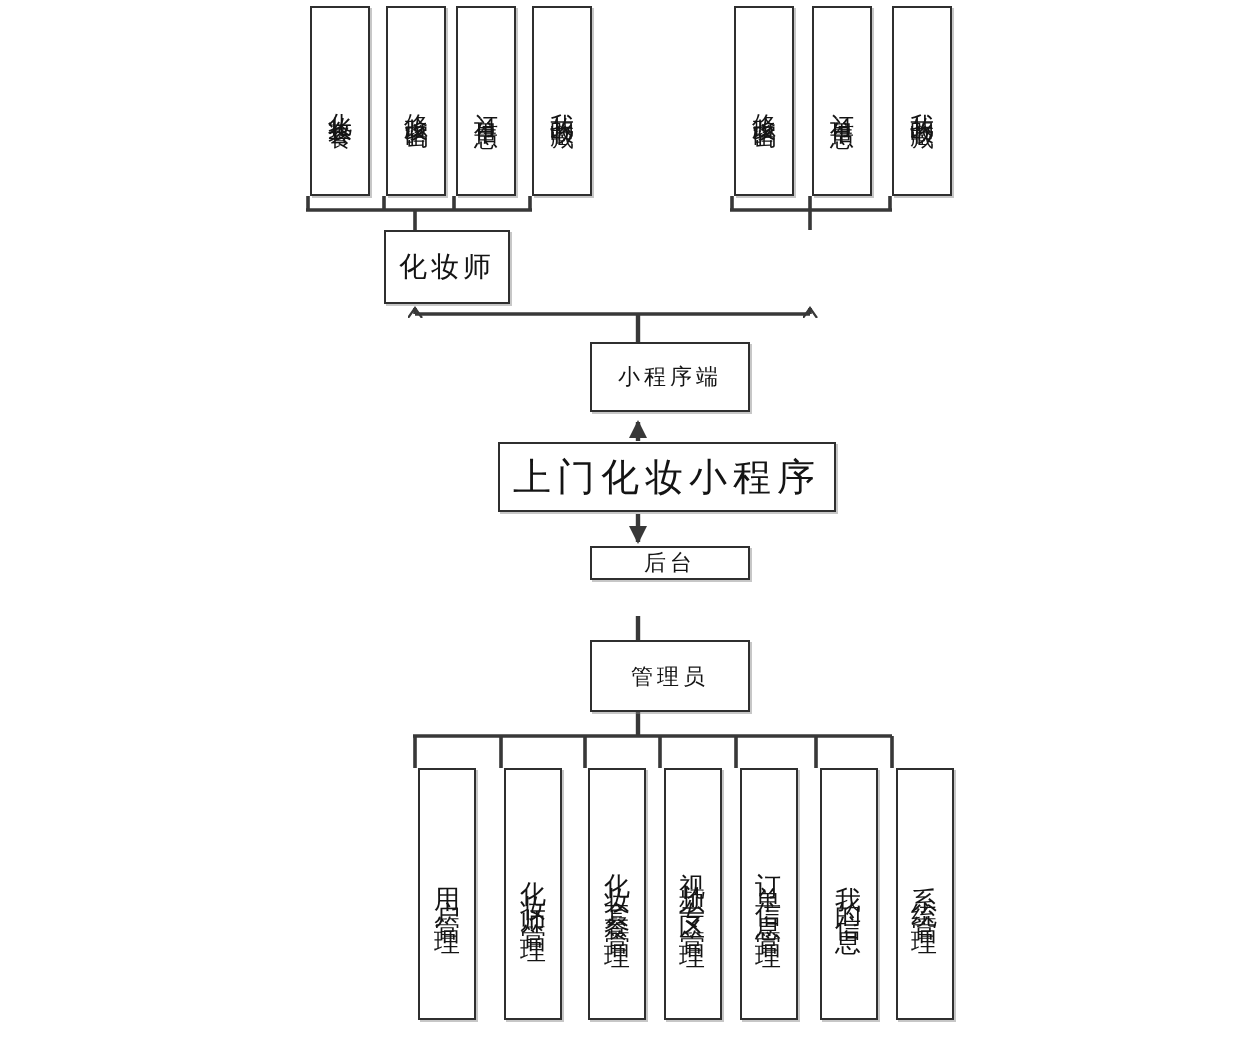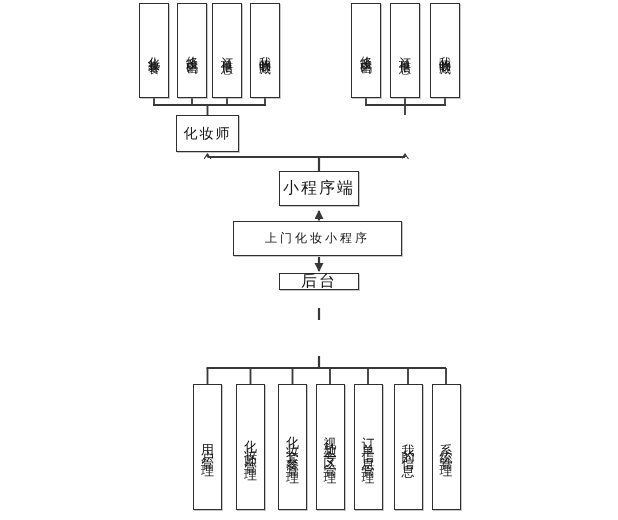--- a/index.html
+++ b/index.html
@@ -26,30 +26,31 @@
   #tri path{fill:var(--line);stroke:none;}
   #chevron path{fill:none;stroke:var(--line);stroke-width:1.1;}
   .box{
     position:absolute;
     background:var(--box-fill);
     border:1.5px solid var(--box-border);
     box-sizing:border-box;
     display:flex;align-items:center;justify-content:center;
     box-shadow:1px 1px 0 rgba(130,130,130,.45);
     white-space:nowrap;
+    margin-left:16px;
   }
   .vbox{
     writing-mode:vertical-rl;
     text-orientation:upright;
   }
   .vbox.sm{font-size:12px;letter-spacing:2px;line-height:1;}
   .vbox.lg{font-size:13px;letter-spacing:7px;line-height:1;}
-  .hbox{font-size:16px;letter-spacing:2px;}
+  .hbox{font-size:11px;letter-spacing:2px;}
   .hbox.role{font-size:14px;}
-  .hbox.big{font-size:12px;letter-spacing:3px;}
+  .hbox.big{font-size:19px;letter-spacing:3px;}
 </style>
 </head>
 <body>
 
 <div class="canvas">
 
   <svg class="wires" width="618" height="520" viewBox="0 0 618 520">
     <defs>
       <marker id="tri" markerUnits="userSpaceOnUse" markerWidth="12" markerHeight="12" refX="8" refY="4.5" orient="auto">
         <path d="M0,0 L9,4.5 L0,9 Z"></path>
@@ -104,20 +105,21 @@
   <div class="box vbox sm" style="left:390px;top:3px;width:30px;height:95px">订单信息</div>
   <div class="box vbox sm" style="left:430px;top:3px;width:30px;height:95px">我的收藏</div>
 
 
   <div class="box hbox" style="left:279px;top:171px;width:80px;height:35px">小程序端</div>
 
   <div class="box hbox big" style="left:233px;top:221px;width:169px;height:35px">上门化妆小程序</div>
 
   <div class="box hbox" style="left:279px;top:273px;width:80px;height:17px">后台</div>
 
+  <div class="box hbox" style="left:279px;top:320px;width:80px;height:36px">管理员</div>
 
   <div class="box vbox lg" style="left:193px;top:384px;width:29px;height:126px">用户管理</div>
   <div class="box vbox lg" style="left:236px;top:384px;width:29px;height:126px">化妆师管理</div>
   <div class="box vbox lg" style="left:278px;top:384px;width:29px;height:126px">化妆套餐管理</div>
   <div class="box vbox lg" style="left:315.5px;top:384px;width:29px;height:126px">视频专区管理</div>
   <div class="box vbox lg" style="left:353.5px;top:384px;width:29px;height:126px">订单信息管理</div>
   <div class="box vbox lg" style="left:393.5px;top:384px;width:29px;height:126px">我的信息</div>
   <div class="box vbox lg" style="left:431.5px;top:384px;width:29px;height:126px">系统管理</div>
 
 </div>

